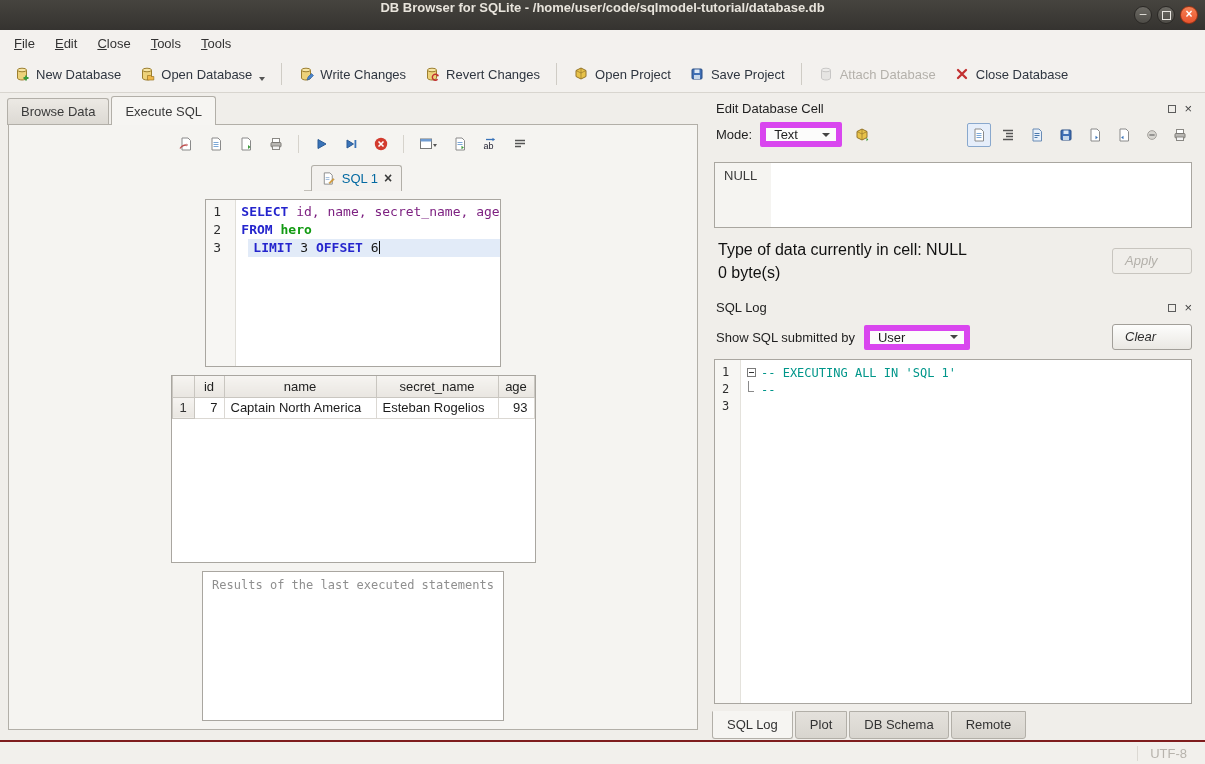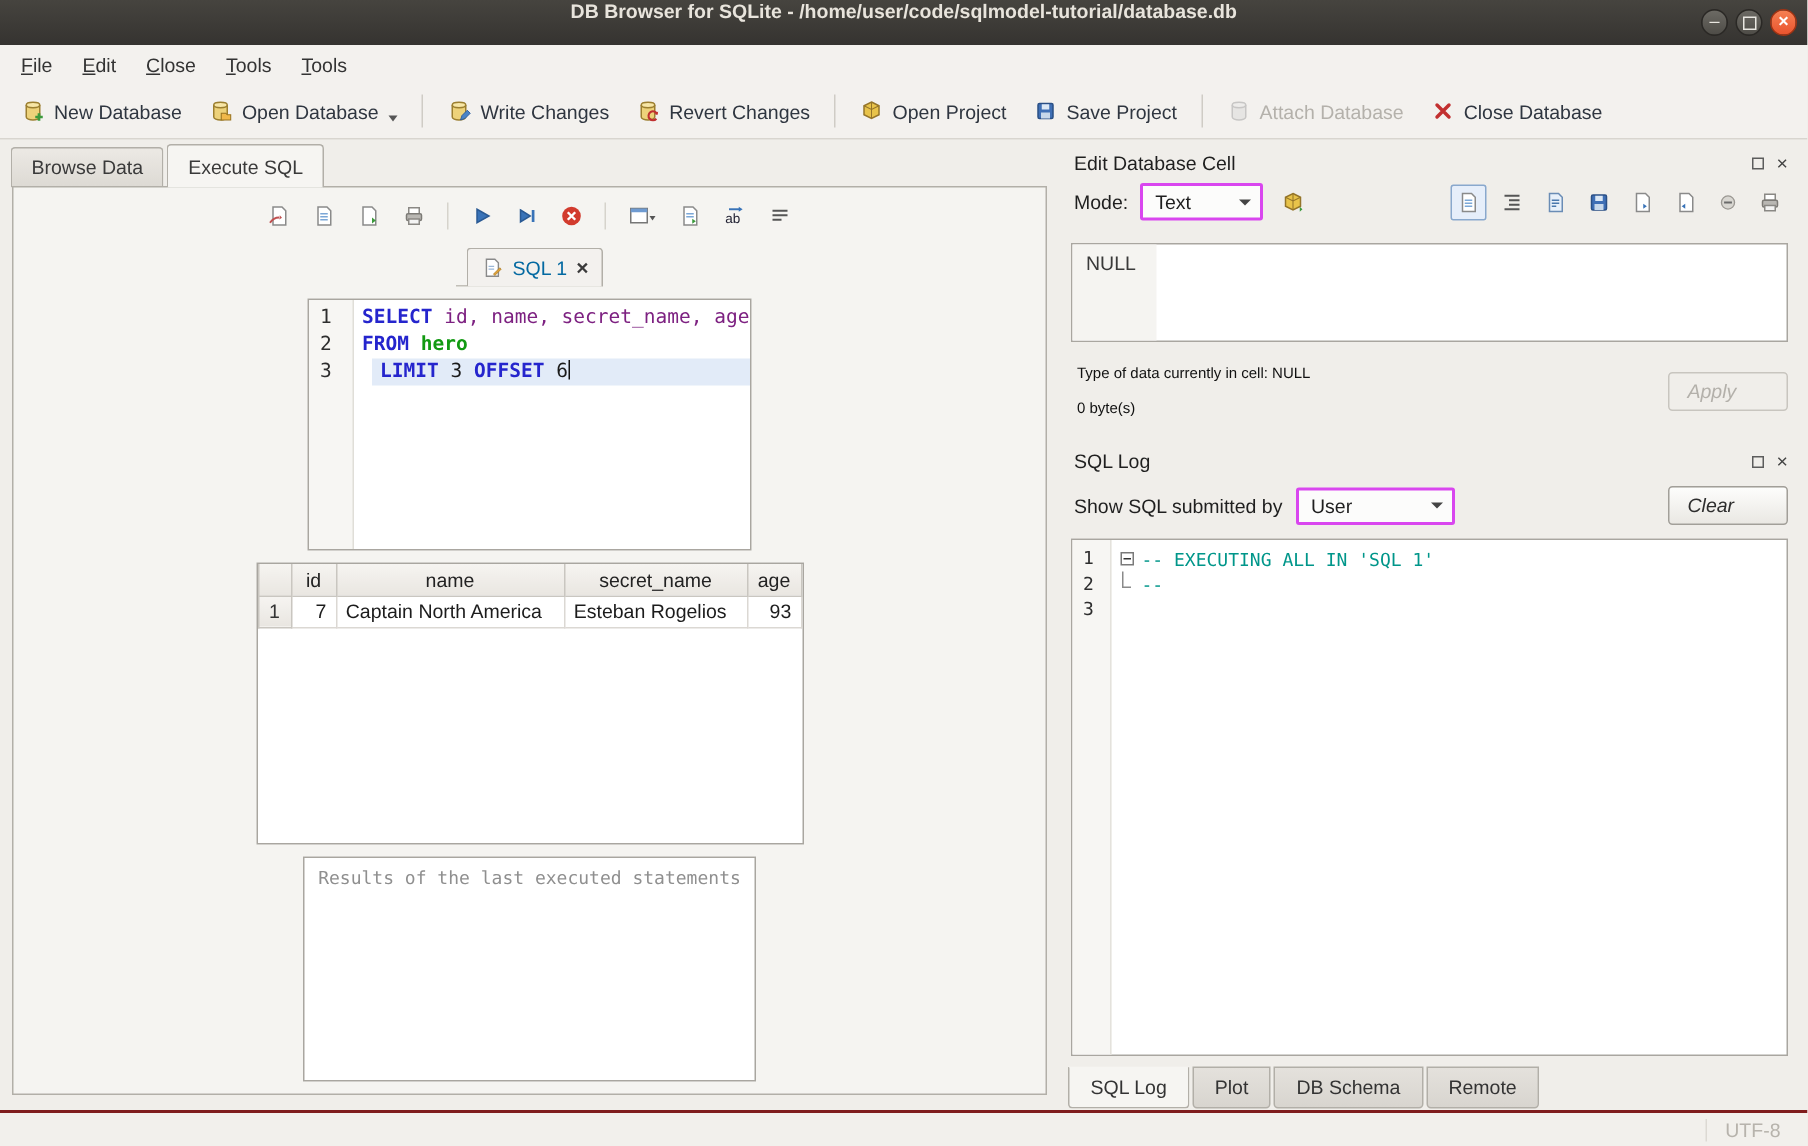--- a/index.html
+++ b/index.html
@@ -71,30 +71,30 @@
 
   
   .right-pane { flex:1; display:flex; flex-direction:column; padding:0 11px 0 6px; min-height:0; }
   .dock-header { display:flex; align-items:center; padding:8px 2px 4px 4px; font-size:13px; color:#1f1f1f; }
   .dock-icons { margin-left:auto; display:flex; gap:8px; align-items:center; }
   .dicon-float { width:8px; height:8px; border:1px solid #5c5c5c; display:inline-block; }
   .dicon-close::before { content:"×"; font-size:13px; color:#444; line-height:8px; }
 
   .cell-controls { display:flex; align-items:center; gap:8px; padding:2px 2px 4px 4px; }
   .label13 { font-size:13px; color:#1f1f1f; }
-  .combo { display:inline-flex; align-items:center; justify-content:space-between; background:#fcfcfb; border:2px solid #d946ef; border-radius:2px; padding:0 6px 0 8px; font-size:13px; color:#1f1f1f; height:25px; }
+  .combo { display:inline-flex; align-items:center; justify-content:space-between; background:#fcfcfb; border:6px solid #d946ef; border-radius:2px; padding:0 6px 0 8px; font-size:13px; color:#1f1f1f; height:25px; }
   .combo .caret { width:0; height:0; border-left:4px solid transparent; border-right:4px solid transparent; border-top:4.5px solid #444; margin-left:10px; }
   .icon-group { margin-left:auto; display:flex; gap:5px; align-items:center; }
 
   .cell-edit { margin:11px 2px 0; height:66px; border:1px solid #a9a6a0; background:#fff; position:relative; }
   .cell-edit .strip { position:absolute; left:0; top:0; bottom:0; width:56px; background:#f5f4f1; }
   .cell-null { position:absolute; left:9px; top:5px; font-size:13px; color:#3a3a3a; }
 
   .cell-info { display:flex; padding:10px 2px 8px 6px; }
-  .cell-info .texts div { font-size:10px; line-height:23px; color:#111; }
+  .cell-info .texts div { font-size:16px; line-height:23px; color:#111; }
   .pbtn { min-width:80px; height:26px; font-size:13px; border:1px solid #a29f99; border-radius:3px; background:linear-gradient(#fdfdfc,#eae8e3); color:#2e2e2e; text-align:left; line-height:24px; padding:0 12px;font-style:italic; }
   .pbtn.disabled { color:#b3b0aa; background:#f0eeea; border-color:#c8c5bf; }
   .cell-info .pbtn { margin-left:auto; align-self:center; }
 
   .log-controls { display:flex; align-items:center; gap:9px; padding:5px 2px 9px 4px; }
   .log-controls .pbtn { margin-left:auto; }
   .log-view { flex:1; margin:0 2px; border:1px solid #a9a6a0; background:#fff; display:flex; font-family:"DejaVu Sans Mono",monospace; font-size:12px; min-height:0; }
   .log-gutter { width:26px; background:#f7f6f3; border-right:1px solid #e4e2dc; padding-top:4px; }
   .log-gutter div { height:17px; line-height:17px; padding-left:7px; color:#2e2e2e; }
   .log-code { flex:1; padding-top:4px; }

